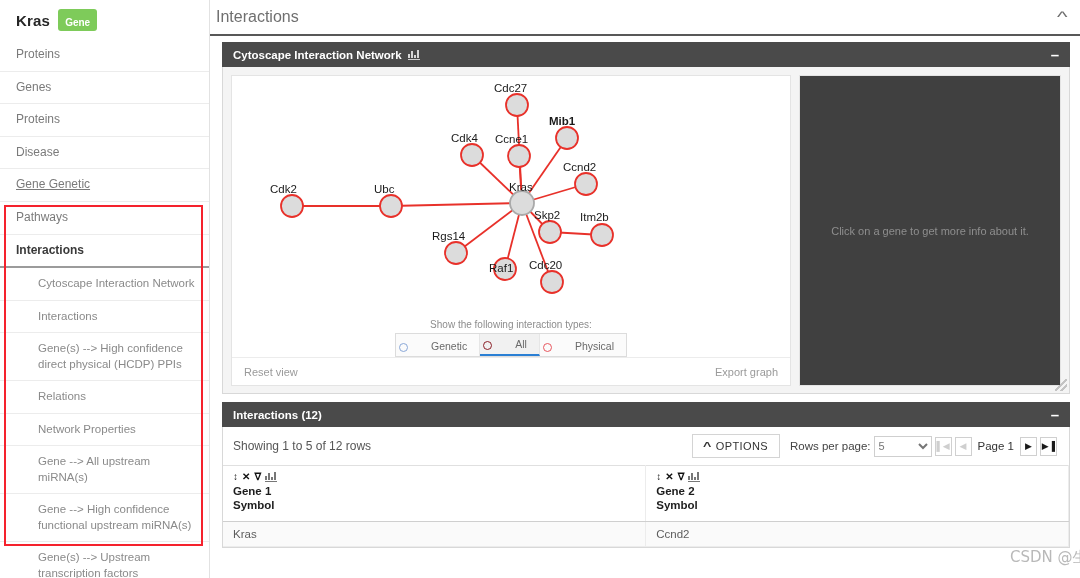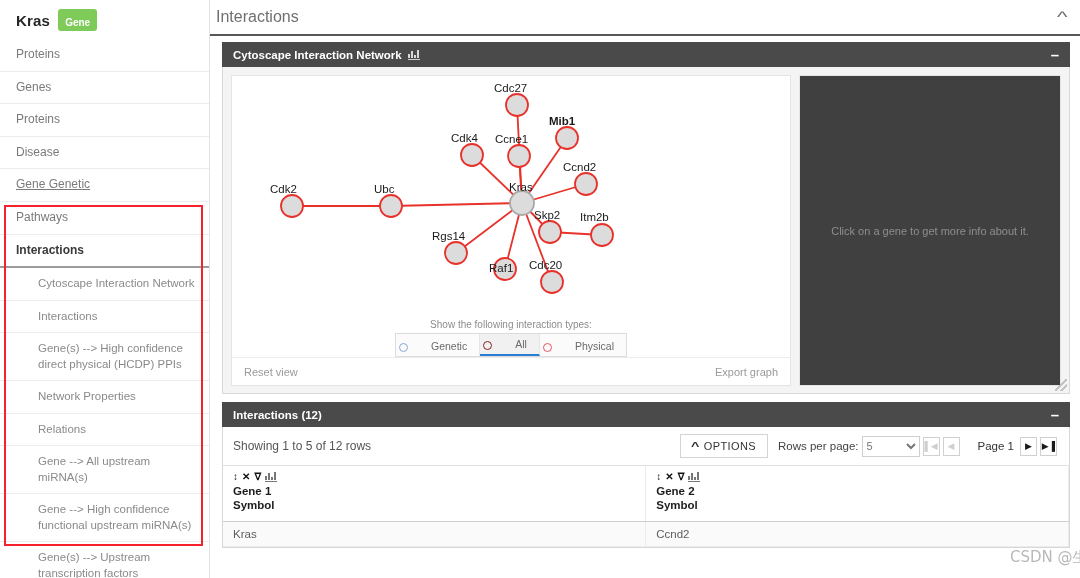--- a/index.html
+++ b/index.html
@@ -163,21 +163,21 @@
     width: 58px; height: 21px; font-size: 11px; color: #767676;
     border: 1px solid #cfcfcf; background: #fff;
     font-family: "Liberation Sans", sans-serif;
   }
   .pg-btn {
     width: 17px; height: 19px; border: 1px solid #d0d0d0; background: #fff;
     display: inline-flex; align-items: center; justify-content: center;
     font-size: 9px; color: #cfcfcf; cursor: pointer;
   }
   .pg-btn.on { color: #1a1a1a; }
-  .pg-text { font-size: 11.5px; color: #333; padding: 0 3px; margin-left: 12px; }
+  .pg-text { font-size: 11.5px; color: #333; padding: 0 3px; }
   .pager { display: flex; align-items: center; gap: 3px; }
 
   table.itbl { width: 100%; border-collapse: collapse; table-layout: fixed; }
   table.itbl th {
     text-align: left; vertical-align: top;
     border-top: 1px solid #e0e0e0; border-bottom: 1px solid #cfcfcf;
     border-right: 1px solid #ececec;
     padding: 6px 10px 8px; font-size: 11.5px; color: #1d1d1d;
     background: #fff; font-weight: bold; line-height: 1.25;
   }
@@ -210,22 +210,22 @@
     <div class="nav-item"><span>Genes</span></div>
     <div class="nav-item"><span>Proteins</span></div>
     <div class="nav-item"><span>Disease</span></div>
     <div class="nav-item underline"><span>Gene Genetic</span></div>
     <div class="nav-item"><span>Pathways</span></div>
     <div class="nav-item active"><span>Interactions</span></div>
 
     <div class="nav-sub"><span>Cytoscape Interaction Network</span></div>
     <div class="nav-sub"><span>Interactions</span></div>
     <div class="nav-sub"><span>Gene(s) --&gt; High confidence direct physical (HCDP) PPIs</span></div>
+    <div class="nav-sub"><span>Relations</span></div>
     <div class="nav-sub"><span>Network Properties</span></div>
-    <div class="nav-sub"><span>Relations</span></div>
     <div class="nav-sub"><span>Gene --&gt; All upstream miRNA(s)</span></div>
     <div class="nav-sub"><span>Gene --&gt; High confidence functional upstream miRNA(s)</span></div>
     <div class="nav-sub"><span>Gene(s) --&gt; Upstream transcription factors</span></div>
 
     <div class="hl-box"></div>
   </div>
 
   <div id="main">
 
     <div class="page-title-row">

